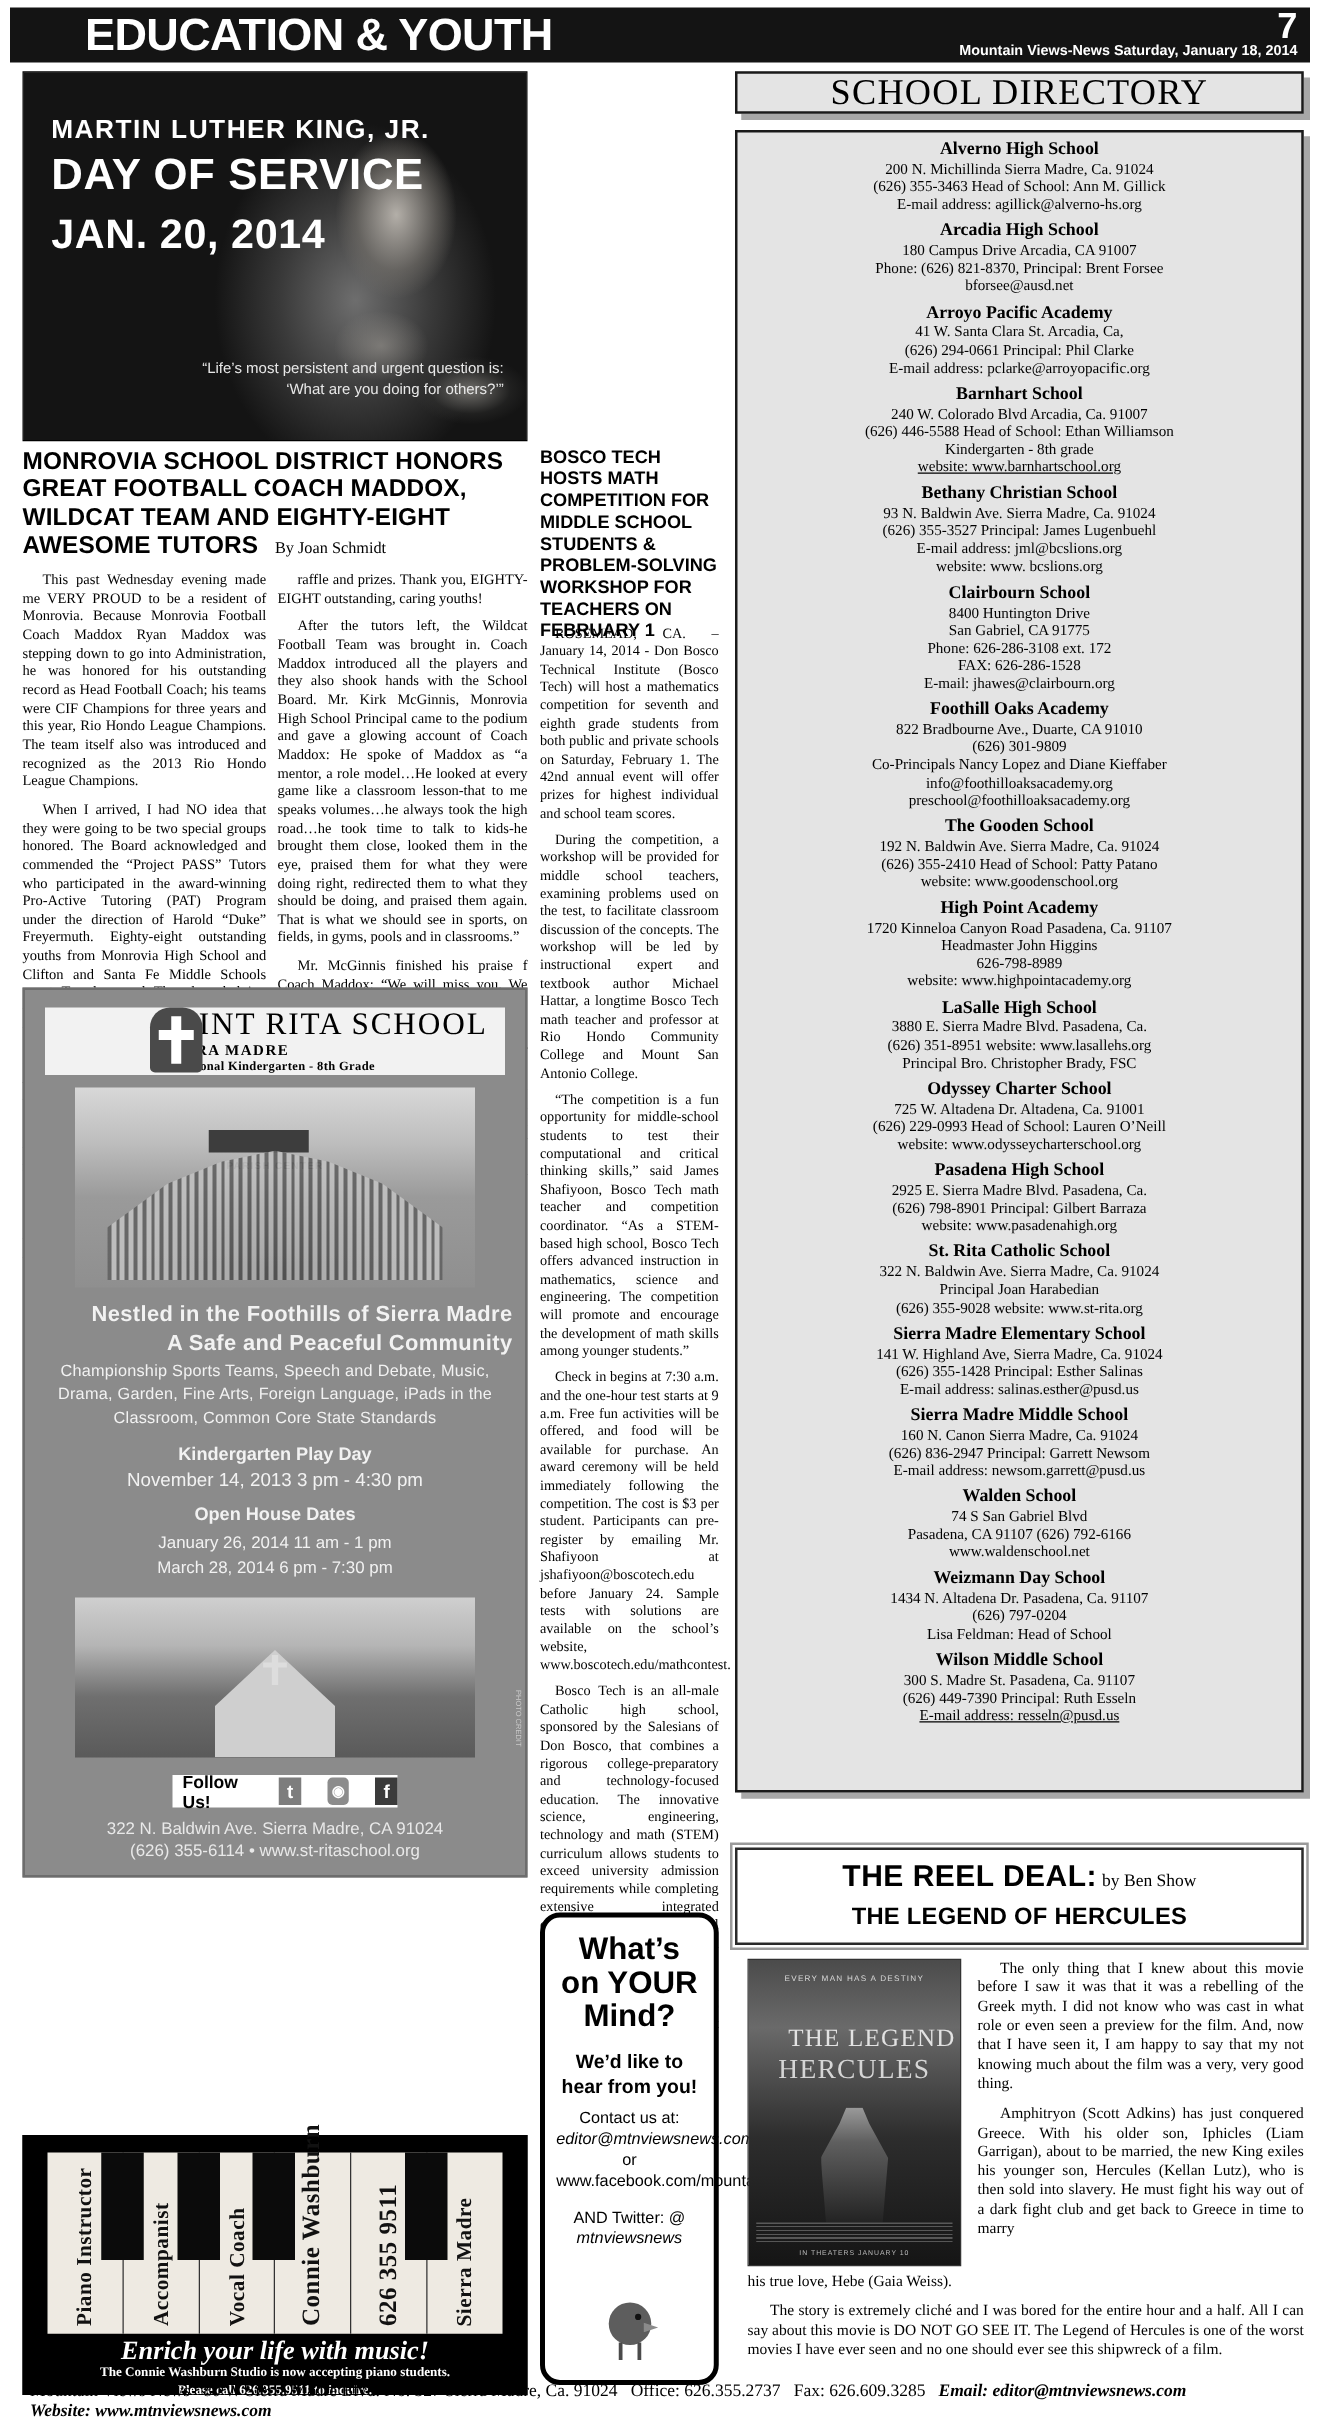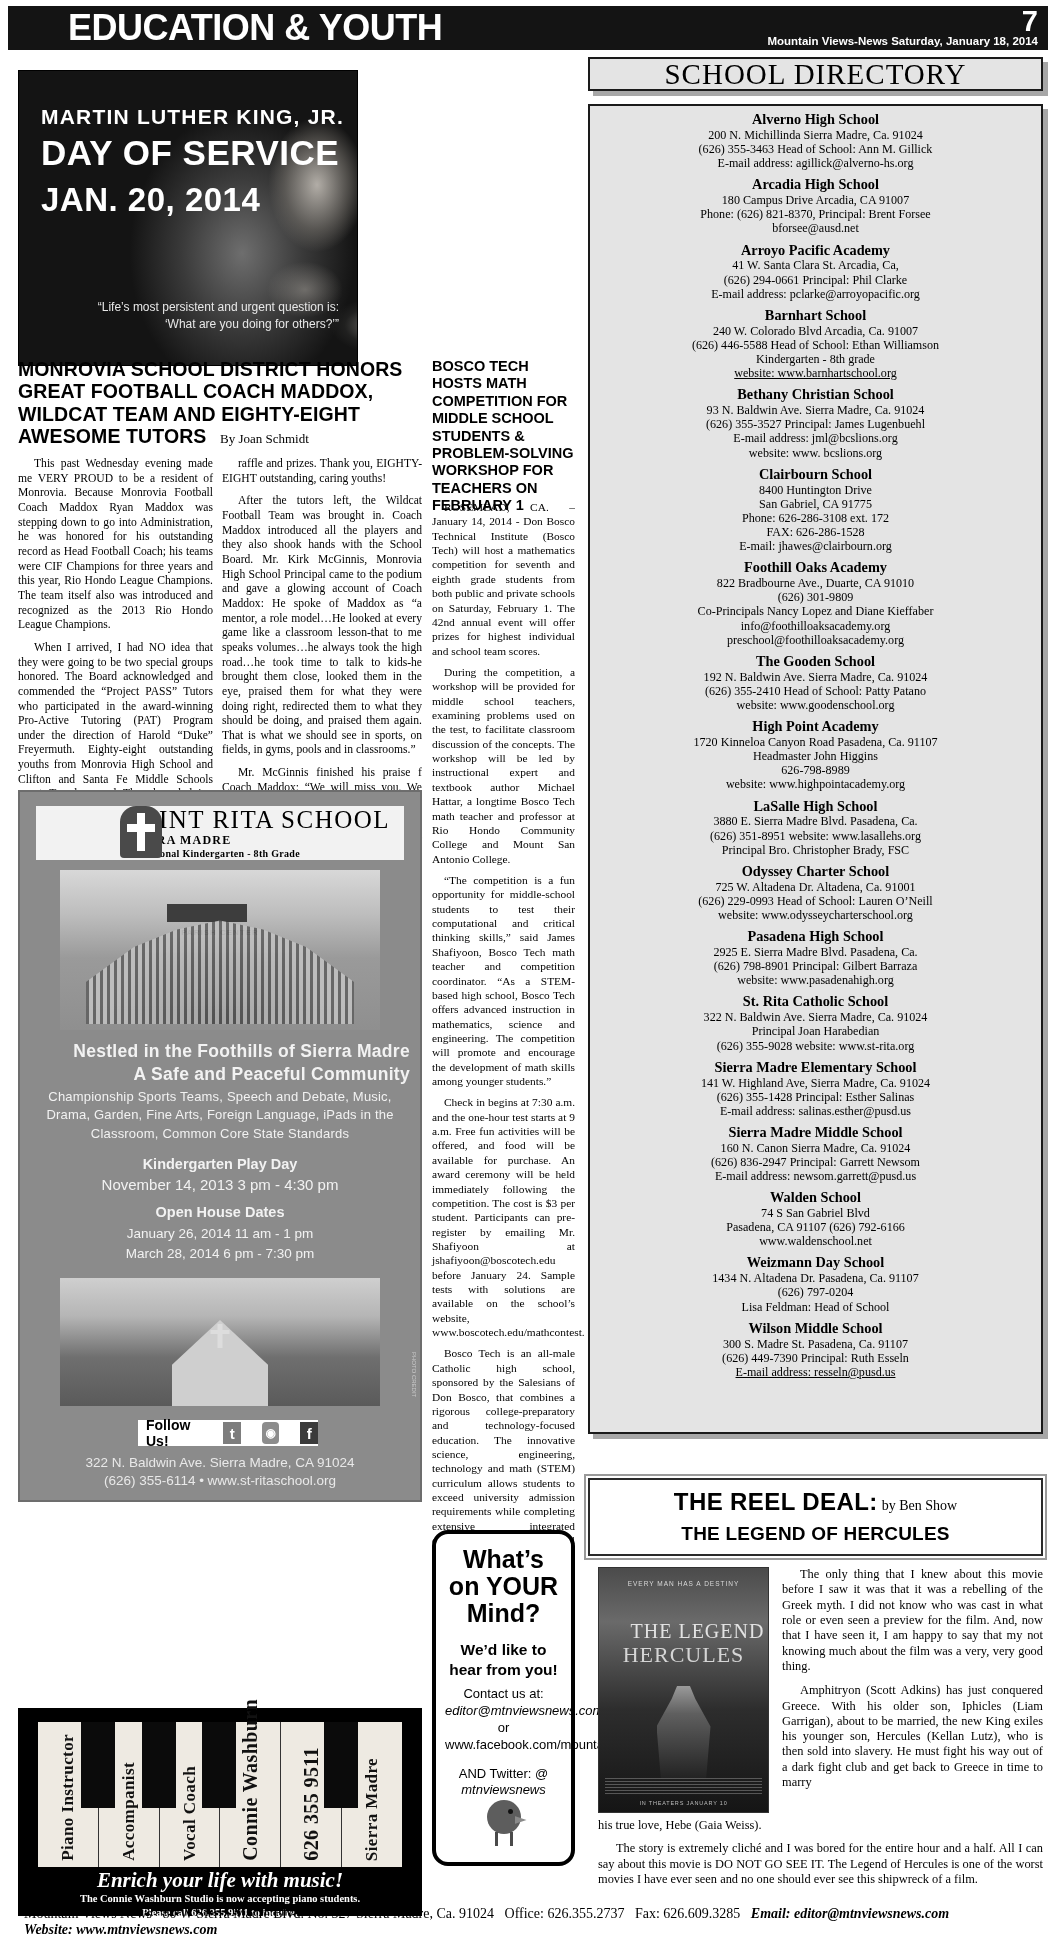--- a/index.html
+++ b/index.html
@@ -28,21 +28,21 @@
   }
   .masthead-right {
     margin-left:auto; margin-right:10px; text-align:right; color:#fff;
     font-family:"Liberation Sans", sans-serif;
   }
   .masthead-pageno { font-size:29px; font-weight:bold; line-height:0.85; }
   .masthead-sub { font-size:11.5px; font-weight:bold; margin-top:1px; white-space:nowrap;}
 
   
   .mlk {
-    position:absolute; left:18px; top:70px; width:340px; height:296px;
+    position:absolute; left:18px; top:57px; width:404px; height:296px;
     background:
       radial-gradient(ellipse 150px 190px at 66% 62%, #6e6e6e 0%, #3a3a3a 40%, #141414 75%),
       linear-gradient(100deg,#000 0%, #0a0a0a 35%, #1a1a1a 55%, #070707 100%);
     overflow:hidden;
     border:1px solid #000;
   }
   .mlk-face {
     position:absolute; left:210px; top:20px; width:200px; height:276px;
     background:
       radial-gradient(ellipse 62px 86px at 44% 34%, rgba(190,185,178,.92) 0%, rgba(120,116,110,.55) 52%, rgba(20,20,20,0) 78%),
@@ -222,21 +222,21 @@
     position:absolute; left:0; right:0; top:158px; text-align:center; color:#fff;
     font-family:"Liberation Serif", serif; font-style:italic; font-weight:bold; font-size:21px;
   }
   .piano-sub {
     position:absolute; left:0; right:0; top:182px; text-align:center; color:#fff;
     font-family:"Liberation Serif", serif; font-weight:bold; font-size:10.5px; line-height:1.35;
   }
 
   
   .wym {
-    position:absolute; left:432px; top:1530px; width:143px; height:336px;
+    position:absolute; left:432px; top:1530px; width:143px; height:378px;
     background:#fff; border:4px solid #000; border-radius:16px;
     padding:12px 9px; text-align:center;
   }
   .wym h2 { margin:0; font-family:"Liberation Sans", sans-serif; font-size:25px; line-height:1.07; font-weight:bold;}
   .wym .l2 { margin-top:14px; font-family:"Liberation Sans", sans-serif; font-size:15.5px; line-height:1.25; font-weight:bold;}
   .wym .l3 { margin-top:7px; font-family:"Liberation Sans", sans-serif; font-size:13px; line-height:1.3;}
   .wym .l3 i { font-style:italic; }
   .wym .l4 { margin-top:12px; font-family:"Liberation Sans", sans-serif; font-size:13px; line-height:1.3;}
   .wym-bird {
     position:absolute; left:50%; bottom:14px; transform:translateX(-50%);

